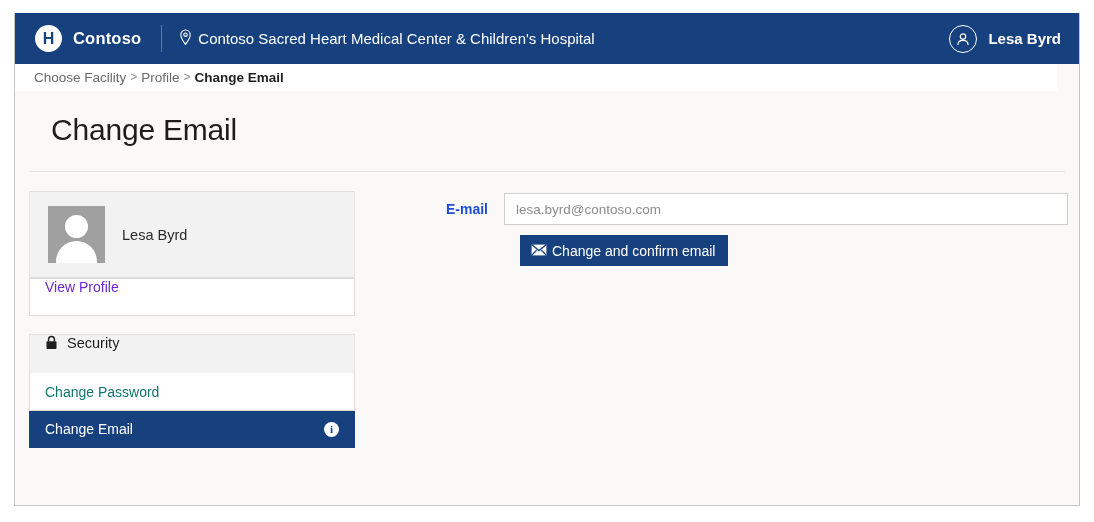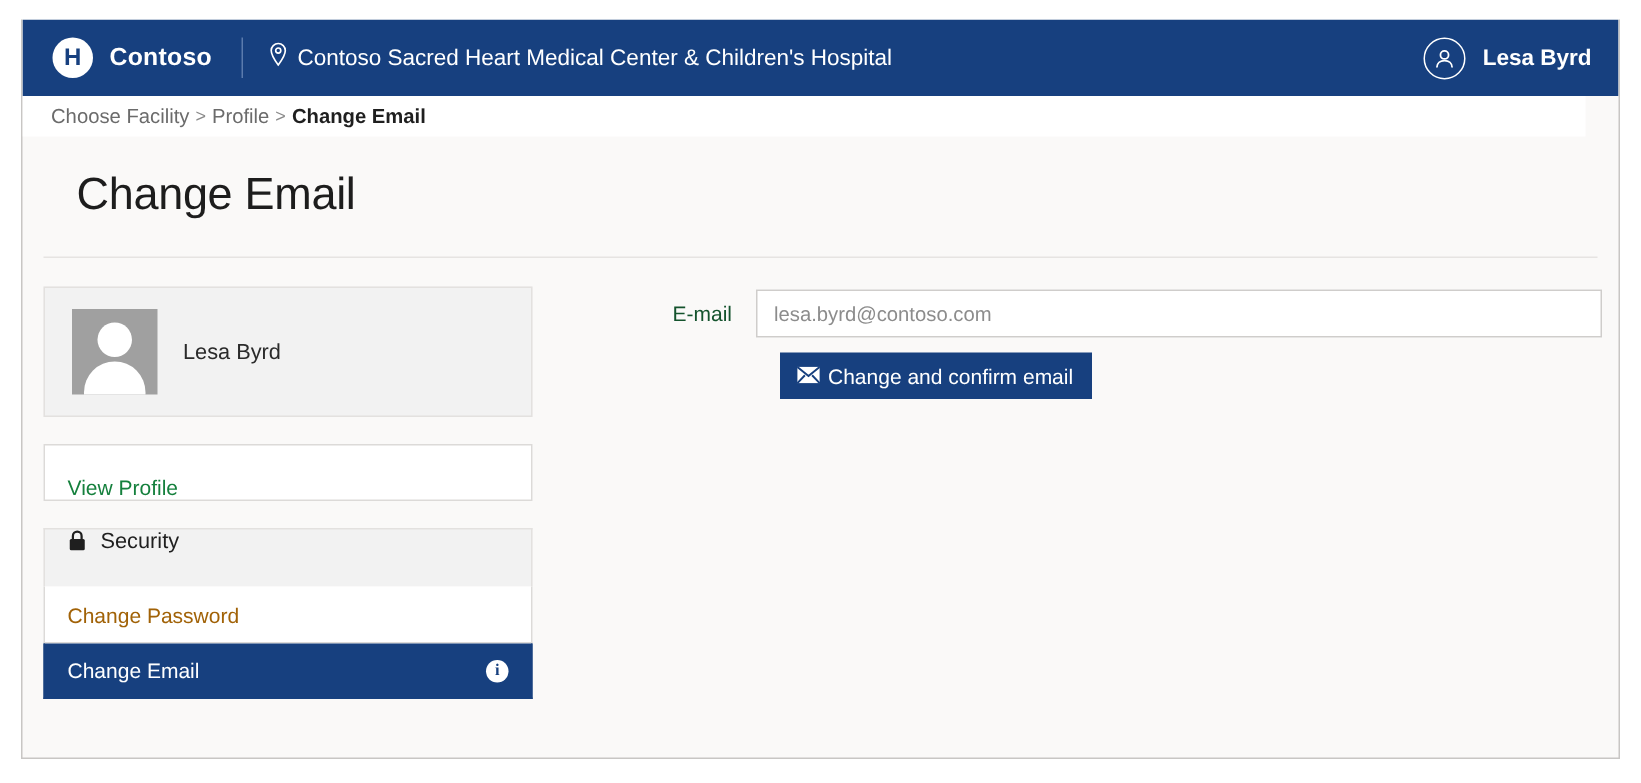--- a/index.html
+++ b/index.html
@@ -180,29 +180,28 @@
     position: absolute;
     width: 41px; height: 30px;
     border-radius: 21px 21px 0 0;
     background: #ffffff;
     left: 8px; top: 35px;
   }
   .profile-name { font-size: 14.5px; color: #2b2b2b; }
 
   
   .view-profile {
-    margin-top: 18px;
     height: 38px;
     background: #ffffff;
     border: 1px solid #dcdad8;
     display: flex;
-    align-items: flex-end;
+    align-items: flex-start;
     padding-left: 15px;
     font-size: 14px;
-    color: #15803d;
+    color: #6d28d9;
     cursor: pointer;
   }
 
   
   .list-group { margin-top: 18px; }
 
   .list-header {
     height: 39px;
     background: #f2f2f2;
     border: 1px solid #e3e1df;
@@ -217,21 +216,21 @@
 
   .list-item {
     height: 38px;
     background: #ffffff;
     border: 1px solid #dcdad8;
     border-top: none;
     display: flex;
     align-items: center;
     padding-left: 15px;
     font-size: 14px;
-    color: #a16207;
+    color: #0f766e;
     cursor: pointer;
   }
 
   .list-item.active {
     background: #17407f;
     border-color: #17407f;
     color: #ffffff;
     padding-right: 15px;
     height: 37px;
   }
@@ -255,22 +254,22 @@
   
   .form-row {
     display: flex;
     align-items: center;
     gap: 0;
   }
   .form-label {
     width: 78px;
     text-align: right;
     font-size: 14px;
-    font-weight: normal;
-    color: #14532d;
+    font-weight: bold;
+    color: #1d4ed8;
     padding-right: 16px;
   }
   .email-input {
     width: 564px;
     height: 32px;
     border: 1px solid #cfcdcb;
     background: #ffffff;
     padding: 0 11px;
     font-size: 13.5px;
     color: #737373;

